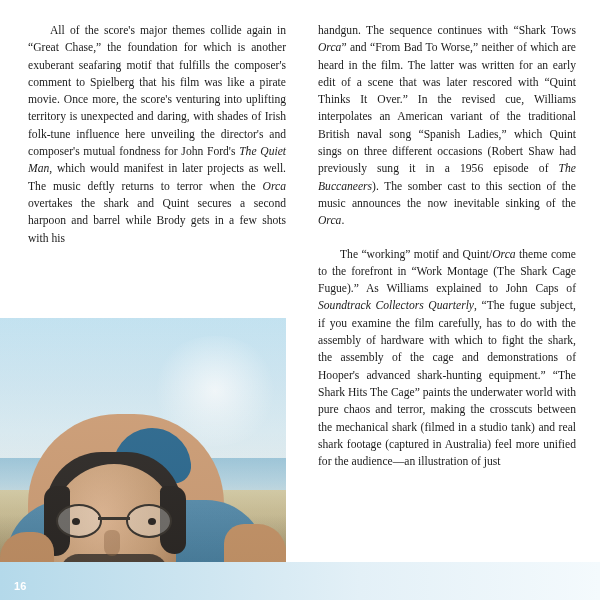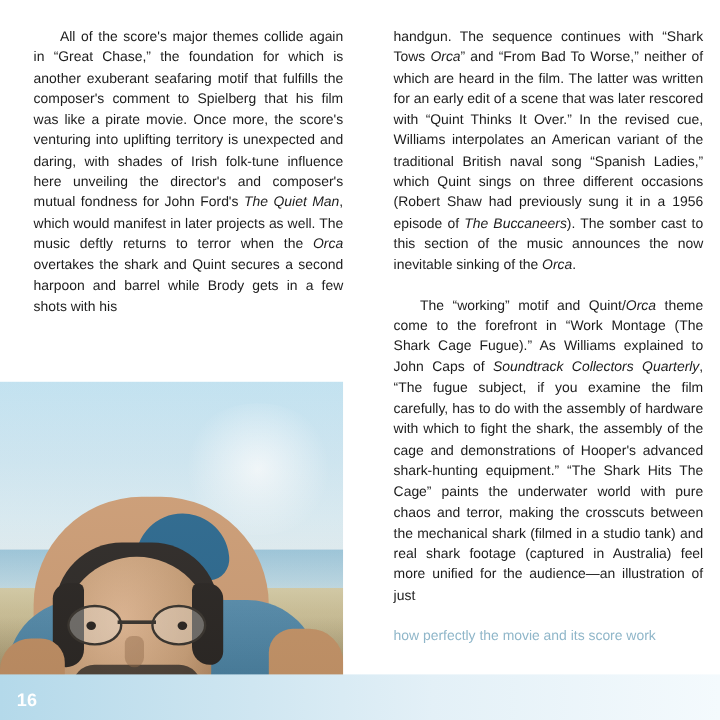--- a/index.html
+++ b/index.html
@@ -25,45 +25,46 @@
     left: 0;
     right: 0;
     bottom: 0;
     height: 38px;
     background: linear-gradient(to right, #b4d9ea 0%, #cfe6f1 35%, #e3f0f7 60%, #f4fafd 100%);
   }
   .page-number {
     position: absolute;
     left: 14px;
     bottom: 8px;
-    font-size: 15px;
+    font-size: 11px;
     font-weight: bold;
     color: #ffffff;
     letter-spacing: 0.2px;
   }
   .columns {
     position: absolute;
     top: 22px;
     left: 28px;
     right: 24px;
     bottom: 40px;
+    font-family: Liberation Serif, serif;
   }
   .col {
     position: absolute;
     top: 0;
     width: 258px;
     font-size: 11.6px;
     line-height: 1.492;
     color: #1b1b1b;
     text-align: justify;
     hyphens: auto;
     -webkit-hyphens: auto;
   }
   .col-left { left: 0; }
-  .col-right { left: 300px; }
+  .col-right { left: 290px; }
   .col p {
     margin: 0;
   }
   .col p + p {
     margin-top: 16px;
   }
   .indent {
     text-indent: 22px;
   }
   .it { font-style: italic; }
@@ -306,23 +307,20 @@
         <span>All of the score's major themes collide again in “Great Chase,” the foundation for which is another exuberant seafaring motif that fulfills the composer's comment to Spielberg that his film was like a pirate movie. Once more, the score's venturing into uplifting territory is unexpected and daring, with shades of Irish folk-tune influence here unveiling the director's and composer's mutual fondness for John Ford's <span class="it">The Quiet Man</span>, which would manifest in later projects as well. The music deftly returns to terror when the <span class="it">Orca</span> overtakes the shark and Quint secures a second harpoon and barrel while Brody gets in a few shots with his</span>
       </p>
     </div>
 
     <div class="col col-right">
       <p>
         <span>handgun. The sequence continues with “Shark Tows <span class="it">Orca</span>” and “From Bad To Worse,” neither of which are heard in the film. The latter was written for an early edit of a scene that was later rescored with “Quint Thinks It Over.” In the revised cue, Williams interpolates an American variant of the traditional British naval song “Spanish Ladies,” which Quint sings on three different occasions (Robert Shaw had previously sung it in a 1956 episode of <span class="it">The Buccaneers</span>). The somber cast to this section of the music announces the now inevitable sinking of the <span class="it">Orca</span>.</span>
       </p>
       <p class="indent">
         <span>The “working” motif and Quint/<span class="it">Orca</span> theme come to the forefront in “Work Montage (The Shark Cage Fugue).” As Williams explained to John Caps of <span class="it">Soundtrack Collectors Quarterly</span>, “The fugue subject, if you examine the film carefully, has to do with the assembly of hardware with which to fight the shark, the assembly of the cage and demonstrations of Hooper's advanced shark-hunting equipment.” “The Shark Hits The Cage” paints the underwater world with pure chaos and terror, making the crosscuts between the mechanical shark (filmed in a studio tank) and real shark footage (captured in Australia) feel more unified for the audience—an illustration of just</span>
-      </p>
-      <p class="faded">
-        <span>how perfectly the movie and its score work</span>
       </p>
     </div>
 
   </div>
 
   <div class="photo-wrap">
     <div class="photo">
       <div class="sky"></div>
       <div class="sun-glow"></div>
       <div class="sea"></div>

